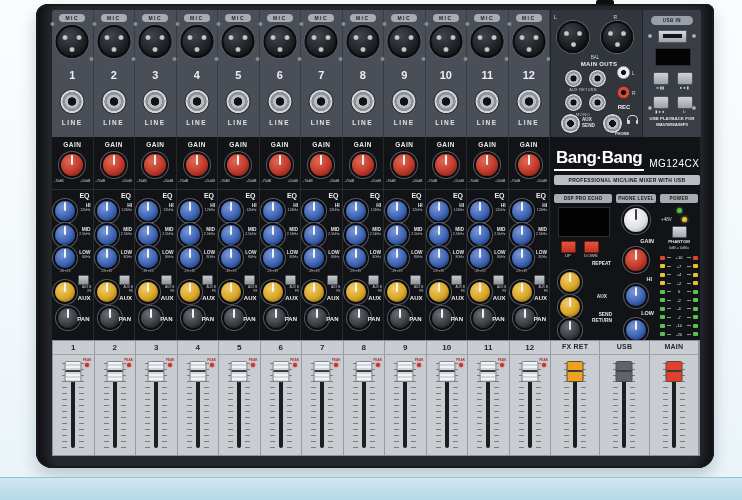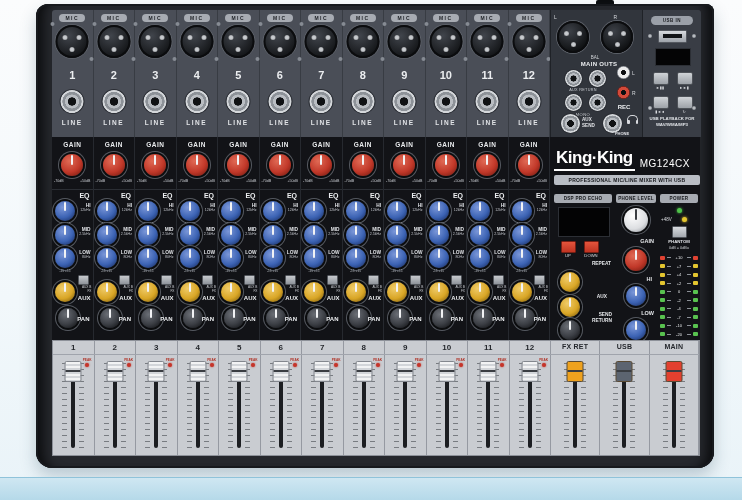--- a/index.html
+++ b/index.html
@@ -898,21 +898,21 @@
     </div>
     <div class="knob yellow k20" style="left:3px;top:145px;"></div>
     <div class="lbl-aux">AUX</div>
 
     <div class="knob dark k20" style="left:6px;top:171px;"></div>
     <div class="lbl-pan">PAN</div>
   </div>
 </div>
 
       <div class="brand">
-        <span class="brand-name">King·King</span>
+        <span class="brand-name">Bang·Bang</span>
         <span class="brand-model">MG124CX</span>
       </div>
       <div class="tagline">PROFESSIONAL MIC/LINE MIXER WITH USB</div>
 
       <div class="dsp">
         <div class="sec-hdr">DSP PRO ECHO</div>
         <div class="dsp-display"></div>
         <div class="rbtn" style="left:9px;top:47px;"></div>
         <div class="rbtn" style="left:32px;top:47px;"></div>
         <div class="bl" style="left:7px;top:59px;">UP</div>

